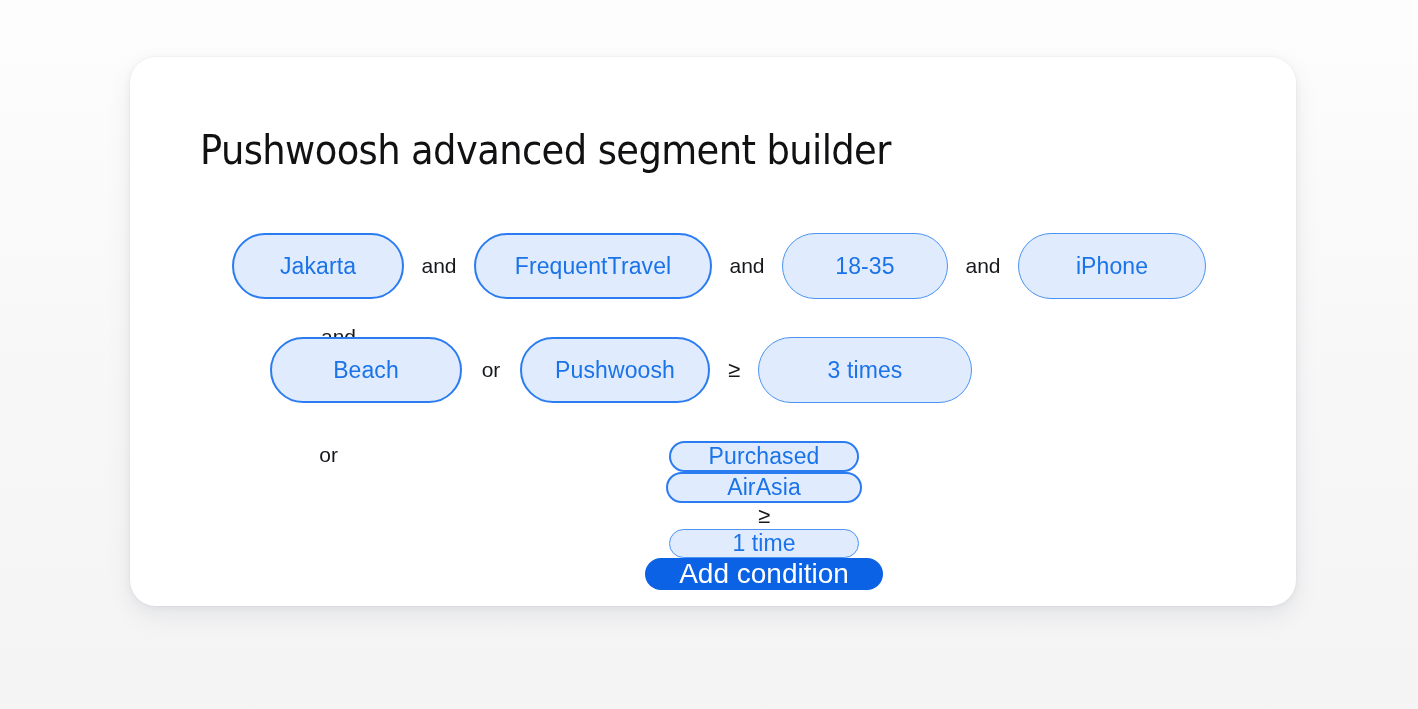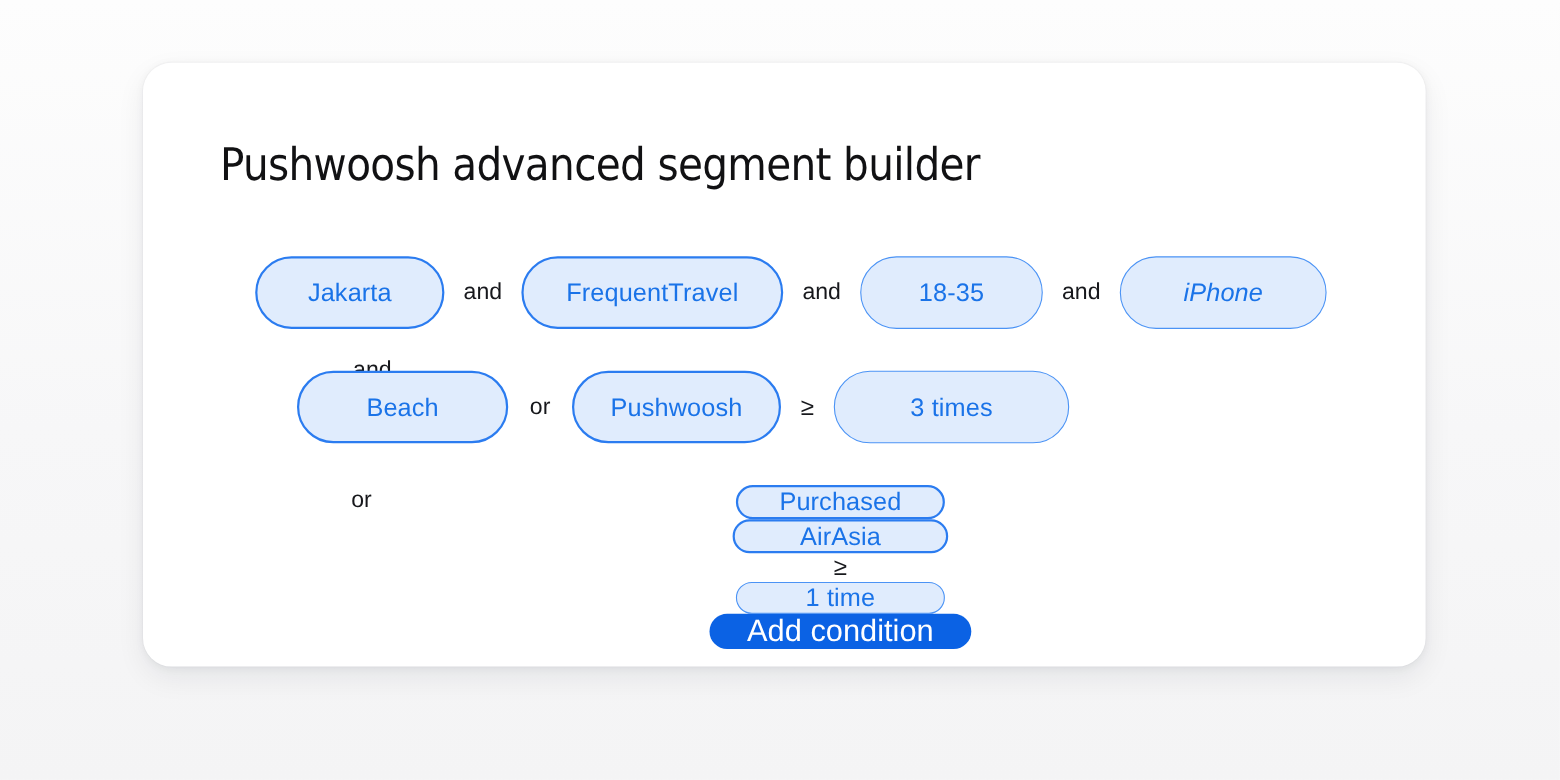--- a/index.html
+++ b/index.html
@@ -74,21 +74,21 @@
     white-space: nowrap;
     padding: 0 18px;
     letter-spacing: 0.1px;
   }
   .pill.bold-edge { border: 2px solid #2b7cf0; }
   .pill.thin-edge { border: 1.3px solid #4b93f5; }
 
   .w-172 { width: 172px; }
   .w-238 { width: 238px; }
   .w-166 { width: 166px; }
-  .w-188 { width: 188px; font-style: italic; }
+  .w-188 { width: 188px; }
   .w-204 { width: 204px; }
   .w-192 { width: 192px; }
   .w-190 { width: 190px; }
   .w-214 { width: 214px; }
   .w-196 { width: 196px; }
 
   .op {
     font-size: 21px;
     color: #17181c;
     display: inline-flex;

